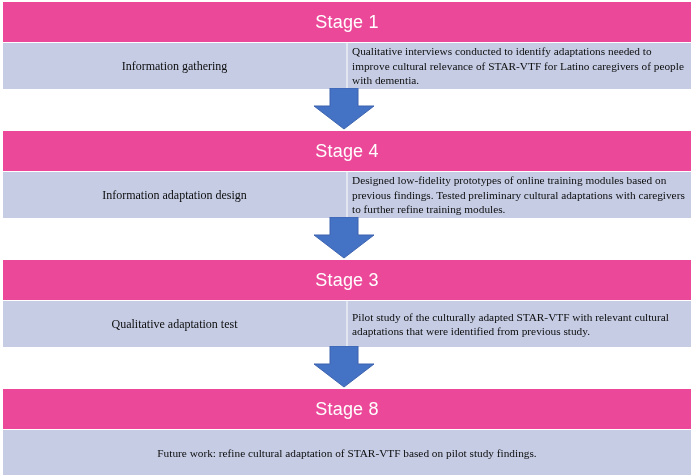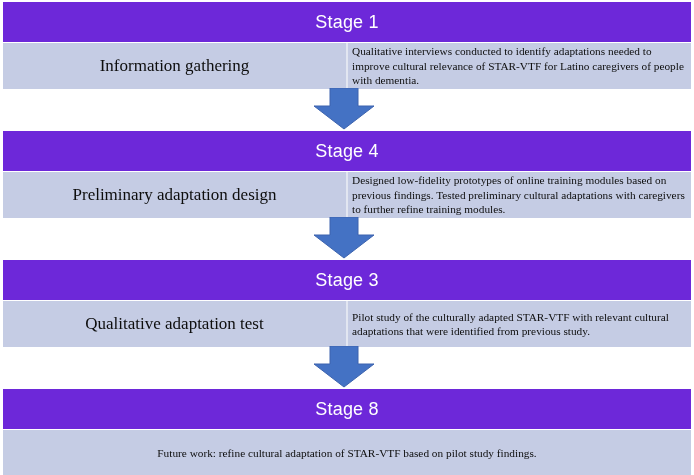--- a/index.html
+++ b/index.html
@@ -24,21 +24,21 @@
 
   
   .stage {
     position: absolute;
     left: 3px;
     width: 688px;
   }
 
   .stage-header {
     height: 41px;
-    background: #6d28d9;
+    background: #ec4899;
     display: flex;
     align-items: center;
     justify-content: center;
     border-bottom: 1px solid #ffffff;
   }
 
   .stage-header-label {
     font-family: "Liberation Sans", "DejaVu Sans", sans-serif;
     font-size: 18px;
     color: #ffffff;
@@ -64,21 +64,21 @@
 
   .stage-body-right {
     flex: 1;
     display: flex;
     align-items: center;
     justify-content: center;
     padding: 0 4px;
   }
 
   .stage-name {
-    font-size: 17px;
+    font-size: 12px;
     color: #0d0d0d;
     text-align: center;
     line-height: 1.25;
   }
 
   .stage-desc {
     font-size: 11.3px;
     color: #0d0d0d;
     line-height: 1.28;
   }
@@ -126,21 +126,21 @@
       <polygon points="17,0 45,0 45,18 61,18 31,41 1,18 17,18" fill="#4472C4" stroke="#3C63AE" stroke-width="1"></polygon>
     </svg>
   </div>
 
   <div class="stage stage-2">
     <div class="stage-header">
       <span class="stage-header-label">Stage 4</span>
     </div>
     <div class="stage-body">
       <div class="stage-body-left">
-        <span class="stage-name">Preliminary adaptation design</span>
+        <span class="stage-name">Information adaptation design</span>
       </div>
       <div class="stage-body-right">
         <span class="stage-desc">Designed low-fidelity prototypes of online training modules based on previous findings. Tested preliminary cultural adaptations with caregivers to further refine training modules.</span>
       </div>
     </div>
   </div>
 
   <div class="arrow arrow-2">
     <svg viewBox="0 0 62 42" xmlns="http://www.w3.org/2000/svg">
       <polygon points="17,0 45,0 45,18 61,18 31,41 1,18 17,18" fill="#4472C4" stroke="#3C63AE" stroke-width="1"></polygon>

